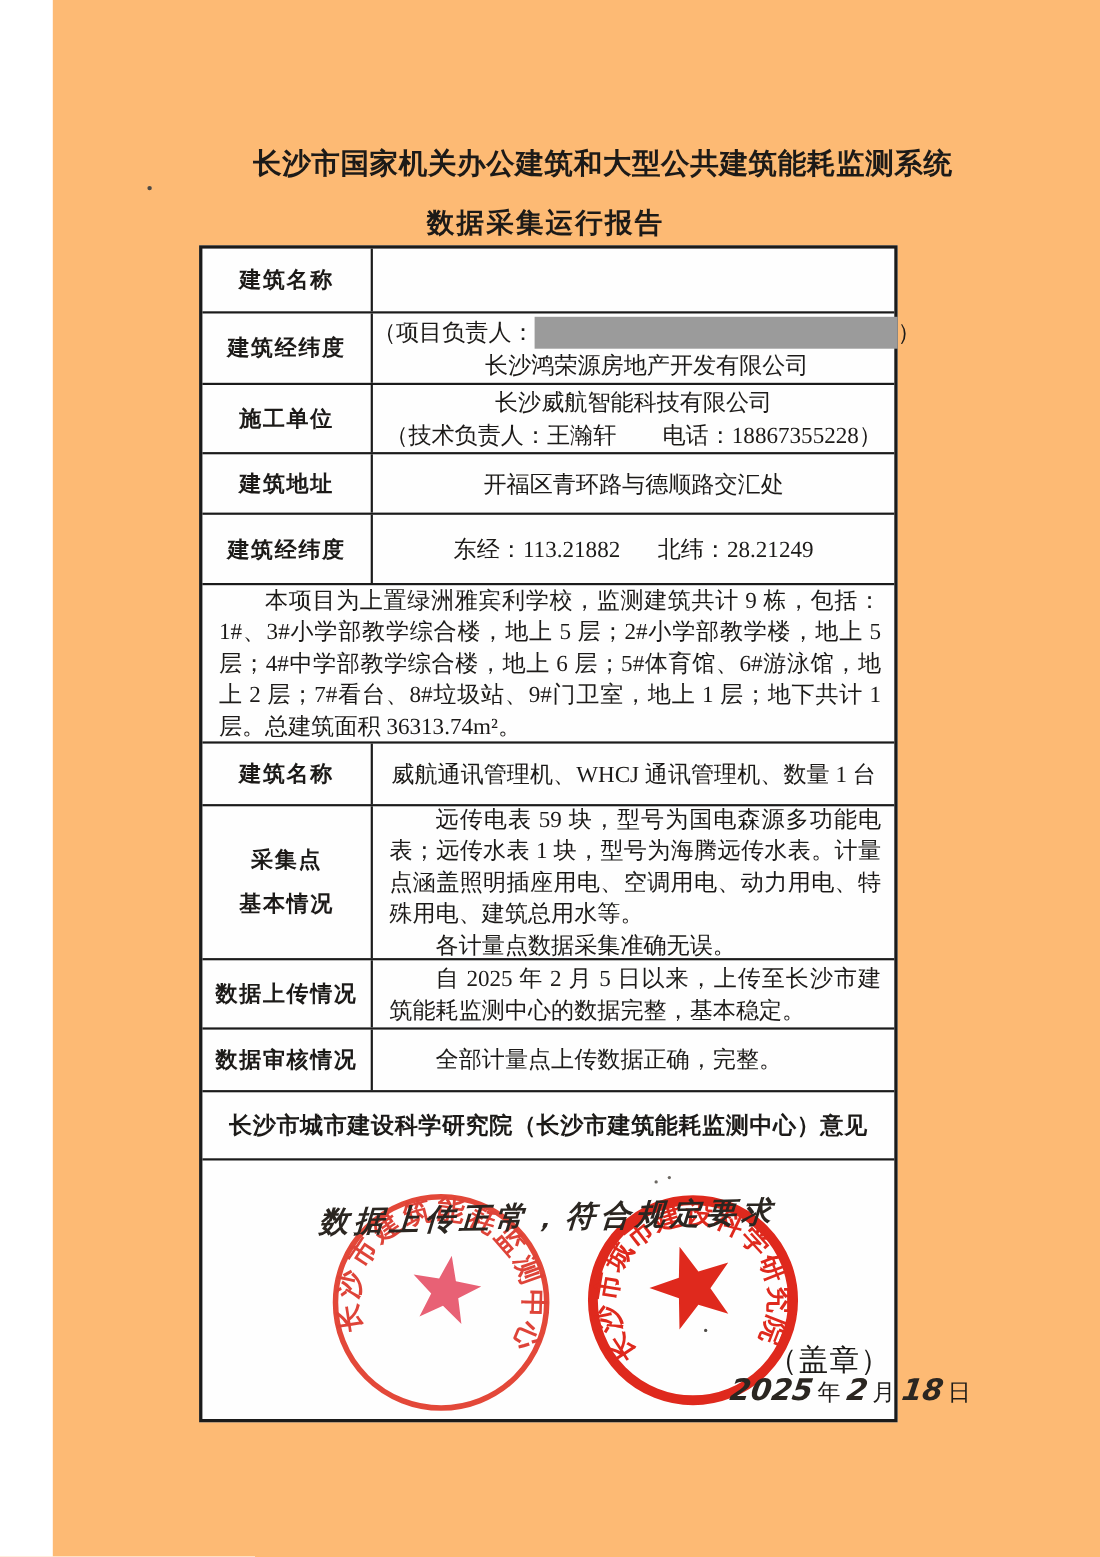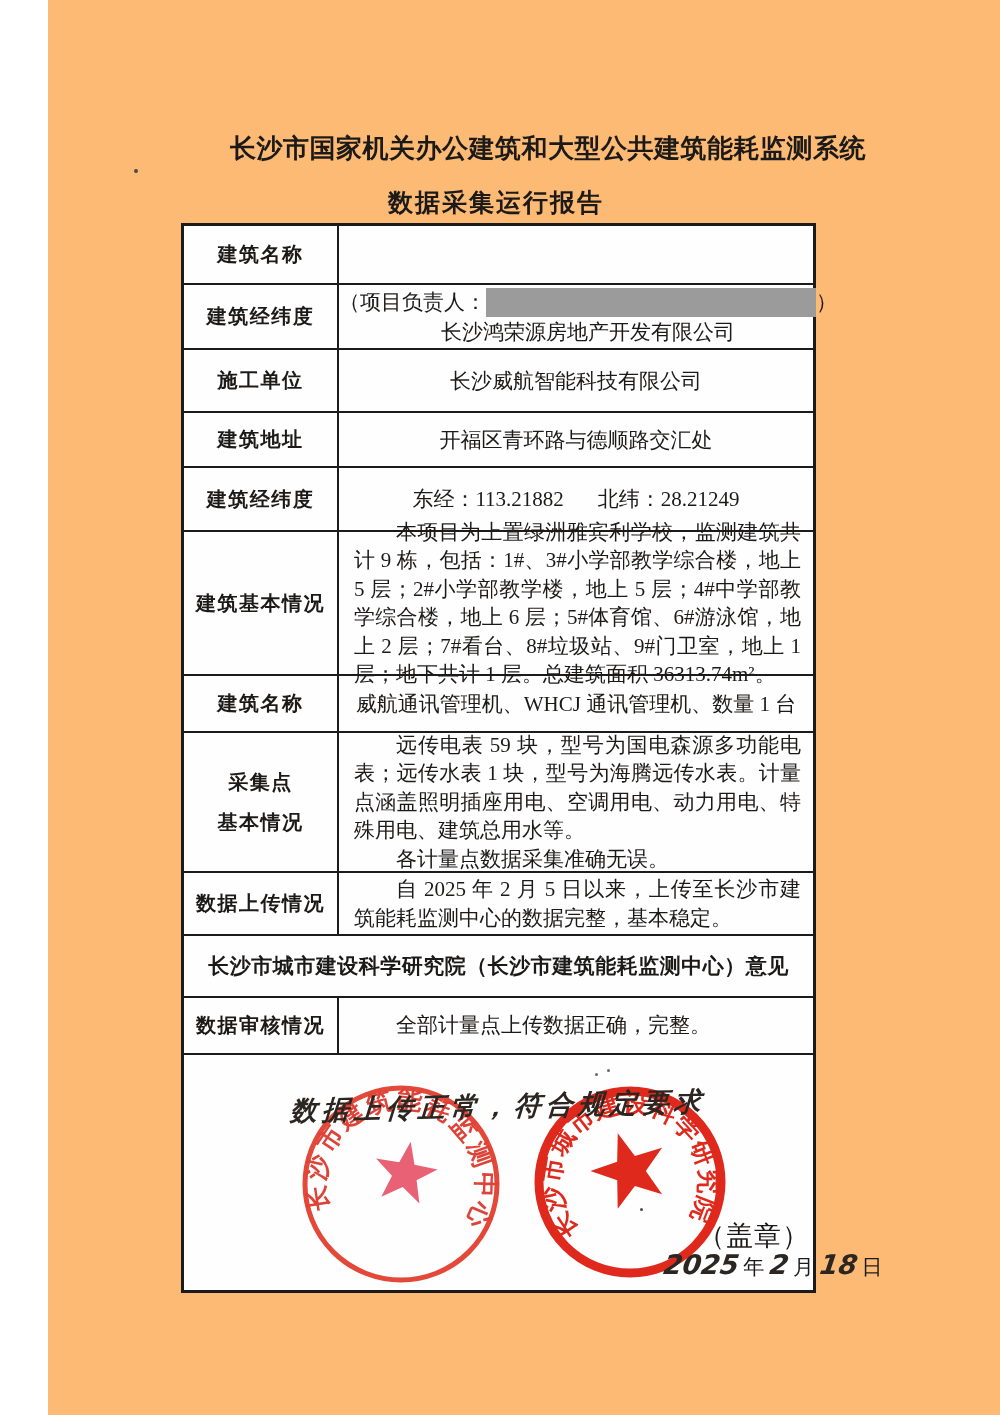--- a/index.html
+++ b/index.html
@@ -81,20 +81,21 @@
           <span>（项目负责人：</span><span class="redaction"></span><span>）</span>
         </div>
         <div class="cline">长沙鸿荣源房地产开发有限公司</div>
       </div>
     </div>
 
     <div class="trow" style="height:63px">
       <div class="tlabel">施工单位</div>
       <div class="tcontent tc-center">
         <div class="cline">长沙威航智能科技有限公司</div>
+        <div class="cline">（技术负责人：王瀚轩　　电话：18867355228）</div>
       </div>
     </div>
 
     <div class="trow" style="height:55px">
       <div class="tlabel">建筑地址</div>
       <div class="tcontent tc-center">
         <div class="cline">开福区青环路与德顺路交汇处</div>
       </div>
     </div>
 
@@ -102,21 +103,20 @@
       <div class="tlabel">建筑经纬度</div>
       <div class="tcontent">
         <div class="coord-wrap">
           <span>东经：113.21882</span>
           <span>北纬：28.21249</span>
         </div>
       </div>
     </div>
 
     <div class="trow" style="height:144px">
-      <div class="tlabel">建筑基本情况</div>
       <div class="tcontent">
         <div class="para">本项目为上置绿洲雅宾利学校，监测建筑共计 9 栋，包括：1#、3#小学部教学综合楼，地上 5 层；2#小学部教学楼，地上 5 层；4#中学部教学综合楼，地上 6 层；5#体育馆、6#游泳馆，地上 2 层；7#看台、8#垃圾站、9#门卫室，地上 1 层；地下共计 1 层。总建筑面积 36313.74m²。</div>
       </div>
     </div>
 
     <div class="trow" style="height:57px">
       <div class="tlabel">建筑名称</div>
       <div class="tcontent tc-center">
         <div class="cline">威航通讯管理机、WHCJ 通讯管理机、数量 1 台</div>
       </div>
@@ -133,29 +133,29 @@
       </div>
     </div>
 
     <div class="trow" style="height:63px">
       <div class="tlabel">数据上传情况</div>
       <div class="tcontent">
         <div class="para">自 2025 年 2 月 5 日以来，上传至长沙市建筑能耗监测中心的数据完整，基本稳定。</div>
       </div>
     </div>
 
+    <div class="trow" style="height:57px">
+      <div class="tlabel">数据审核情况</div>
+      <div class="tcontent">
+        <div class="note-line">全部计量点上传数据正确，完整。</div>
+      </div>
+    </div>
+
     <div class="trow opinion-row" style="height:62px">
       <div>长沙市城市建设科学研究院（长沙市建筑能耗监测中心）意见</div>
-    </div>
-
-    <div class="trow" style="height:57px">
-      <div class="tlabel">数据审核情况</div>
-      <div class="tcontent">
-        <div class="note-line">全部计量点上传数据正确，完整。</div>
-      </div>
     </div>
 
     <div class="trow stamp-cell" style="height:239px">
 
       <svg class="seal seal-left" viewBox="-102 -102 204 204">
         <circle r="96" fill="none" stroke="#e13b2b" stroke-width="5"></circle>
         <g transform="rotate(7)">
           <path id="sealArcLeft" d="M -65.8 38 A 76 76 0 1 1 65.8 38" fill="none"></path>
           <text font-size="25" font-weight="bold" fill="#dc352a" letter-spacing="3">
             <textPath href="#sealArcLeft" startOffset="50%" text-anchor="middle">长沙市建筑能耗监测中心</textPath>

